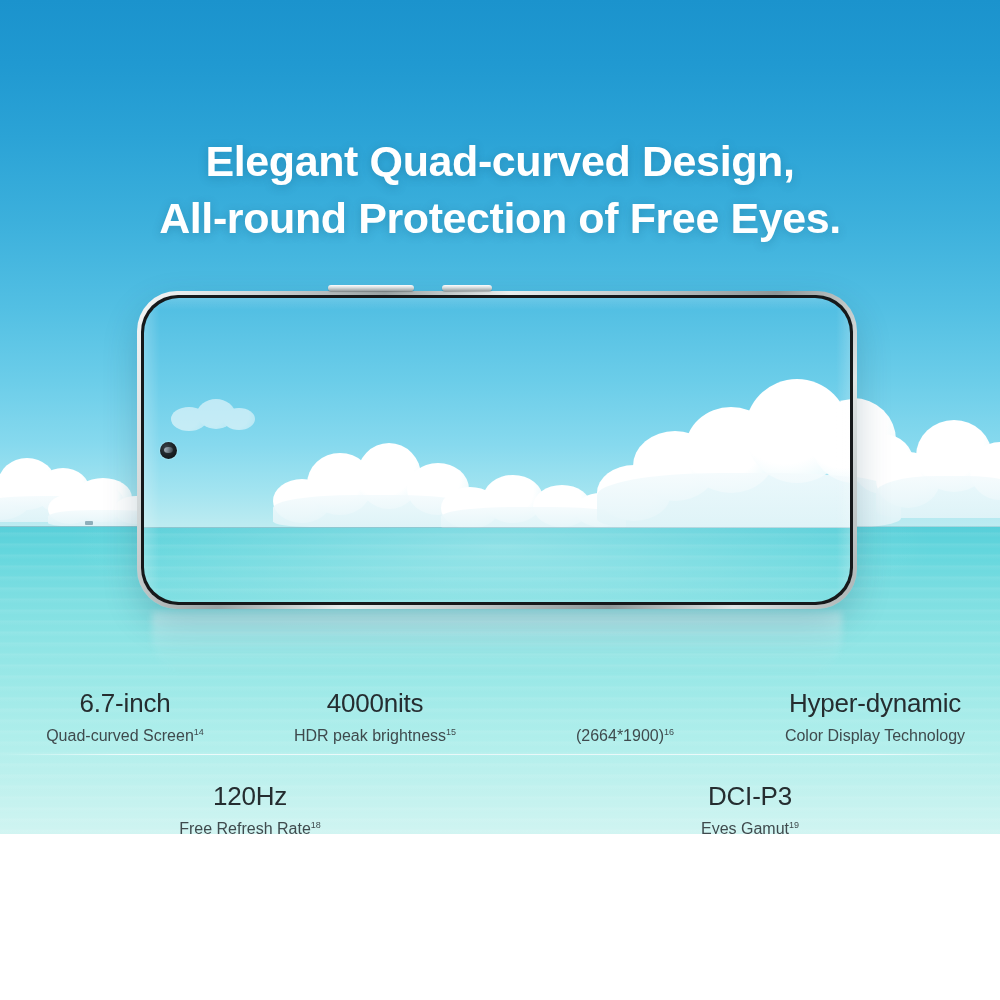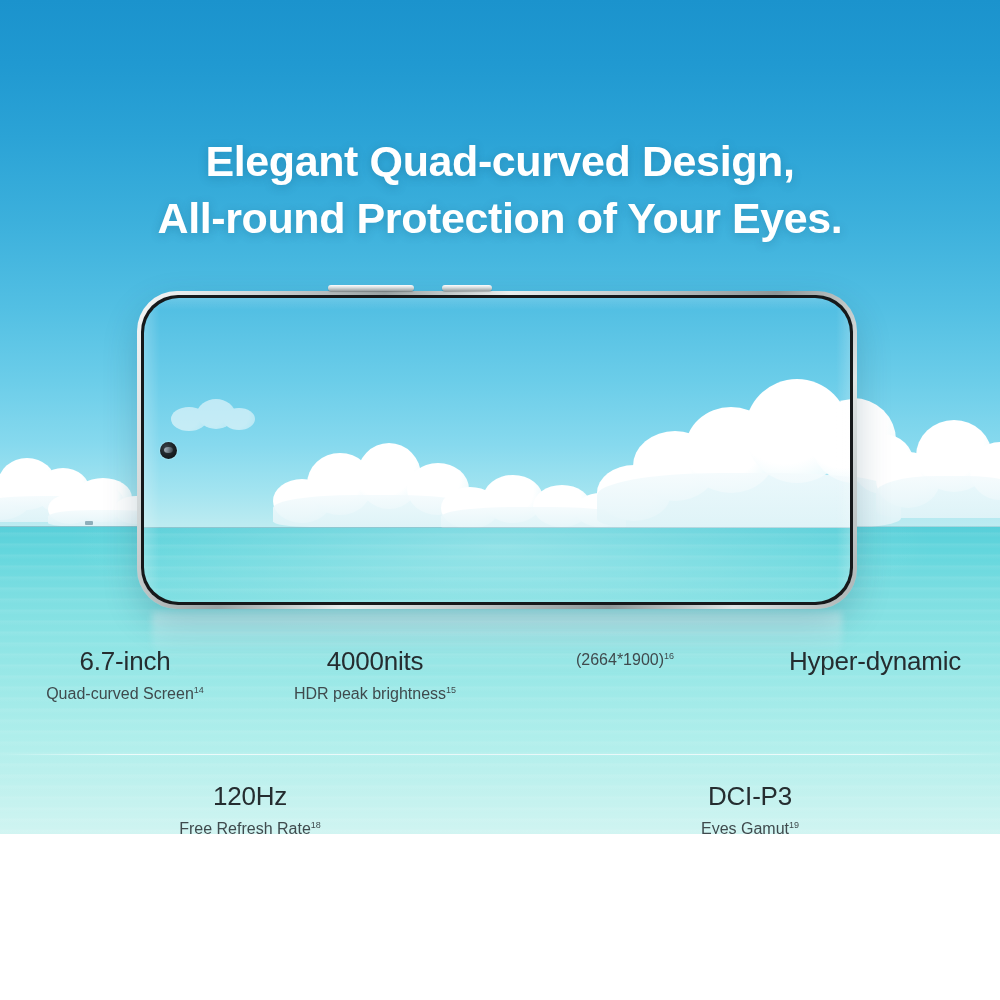--- a/index.html
+++ b/index.html
@@ -198,21 +198,21 @@
     font-weight:400;
     line-height:23px;
     color:#3f4a4d;
     margin-top:4px;
   }
   .spec-sub sup {
     font-size:9px;
     vertical-align:super;
     line-height:0;
   }
-  .row1 { top:644px; }
+  .row1 { top:686px;align-items:flex-end; }
   .row2 { top:779px; }
   .divider {
     position:absolute; left:0; top:754px; width:1000px; height:1px;
     background:linear-gradient(to right,
        rgba(255,255,255,0) 0%,
        rgba(255,255,255,.75) 12%,
        rgba(235,248,249,.95) 50%,
        rgba(255,255,255,.75) 88%,
        rgba(255,255,255,0) 100%);
   }
@@ -277,21 +277,21 @@
 
     <div class="horizon-line"></div>
     <div class="far-boat"></div>
     <div class="sea"></div>
     <div class="sea-bands"></div>
     <div class="sea-glow"></div>
   </div>
 
   <div class="headline">
     <span>Elegant Quad-curved Design,</span>
-    <span class="l2">All-round Protection of Your Eyes.</span>
+    <span class="l2">All-round Protection of Free Eyes.</span>
   </div>
 
   <div class="phone-reflection"></div>
   <div class="phone">
     <div class="phone-bezel">
       <div class="phone-screen">
 
         <div class="screen-scene">
           <div class="sky"></div>
           <div class="cloud" style="left:272px;top:442px;width:210px;height:86px;">
@@ -342,20 +342,21 @@
     </div>
     <div class="spec-cell">
       <div class="spec-title">4000nits</div>
       <div class="spec-sub"><span>HDR peak brightness</span><sup>15</sup></div>
     </div>
     <div class="spec-cell">
       <div class="spec-sub"><span>(2664*1900)</span><sup>16</sup></div>
     </div>
     <div class="spec-cell">
       <div class="spec-title">Hyper-dynamic</div>
+      <div class="spec-sub"><span>Color Display Technology</span><sup></sup></div>
     </div>
   </div>
 
   <div class="divider"></div>
 
   <div class="specs spec-row row2">
     <div class="spec-cell">
       <div class="spec-title">120Hz</div>
       <div class="spec-sub"><span>Free Refresh Rate</span><sup>18</sup></div>
     </div>

